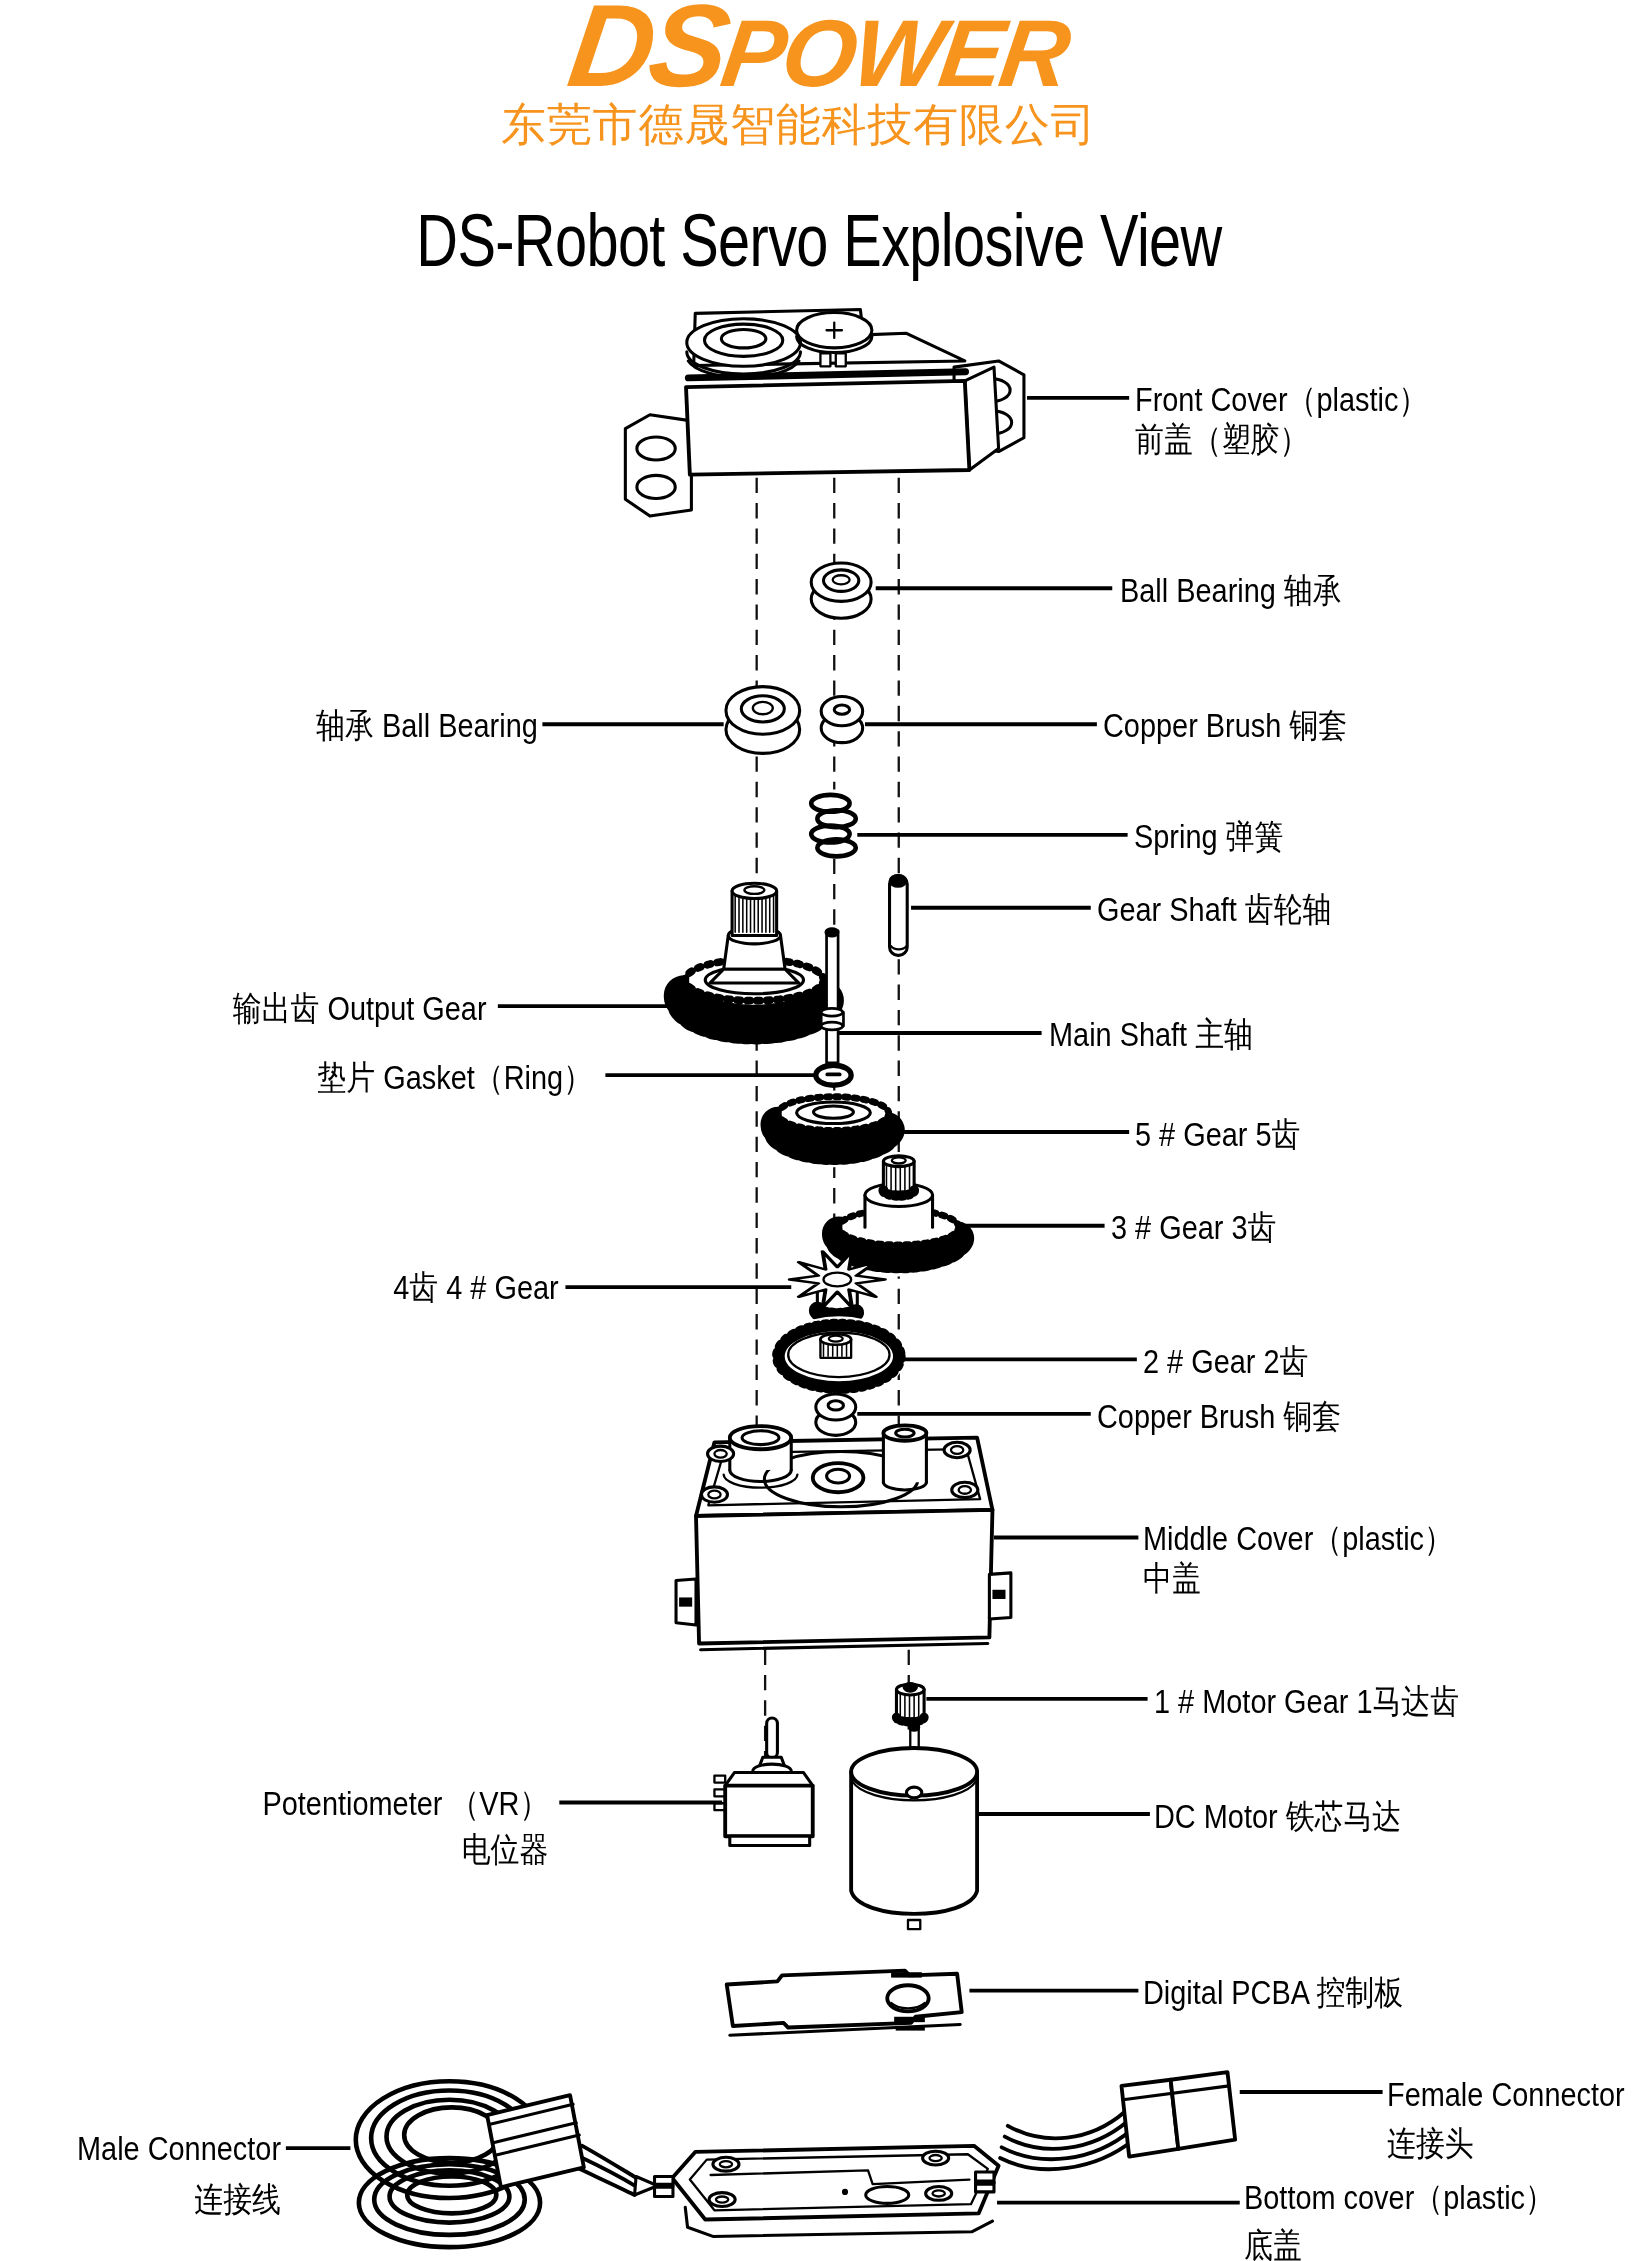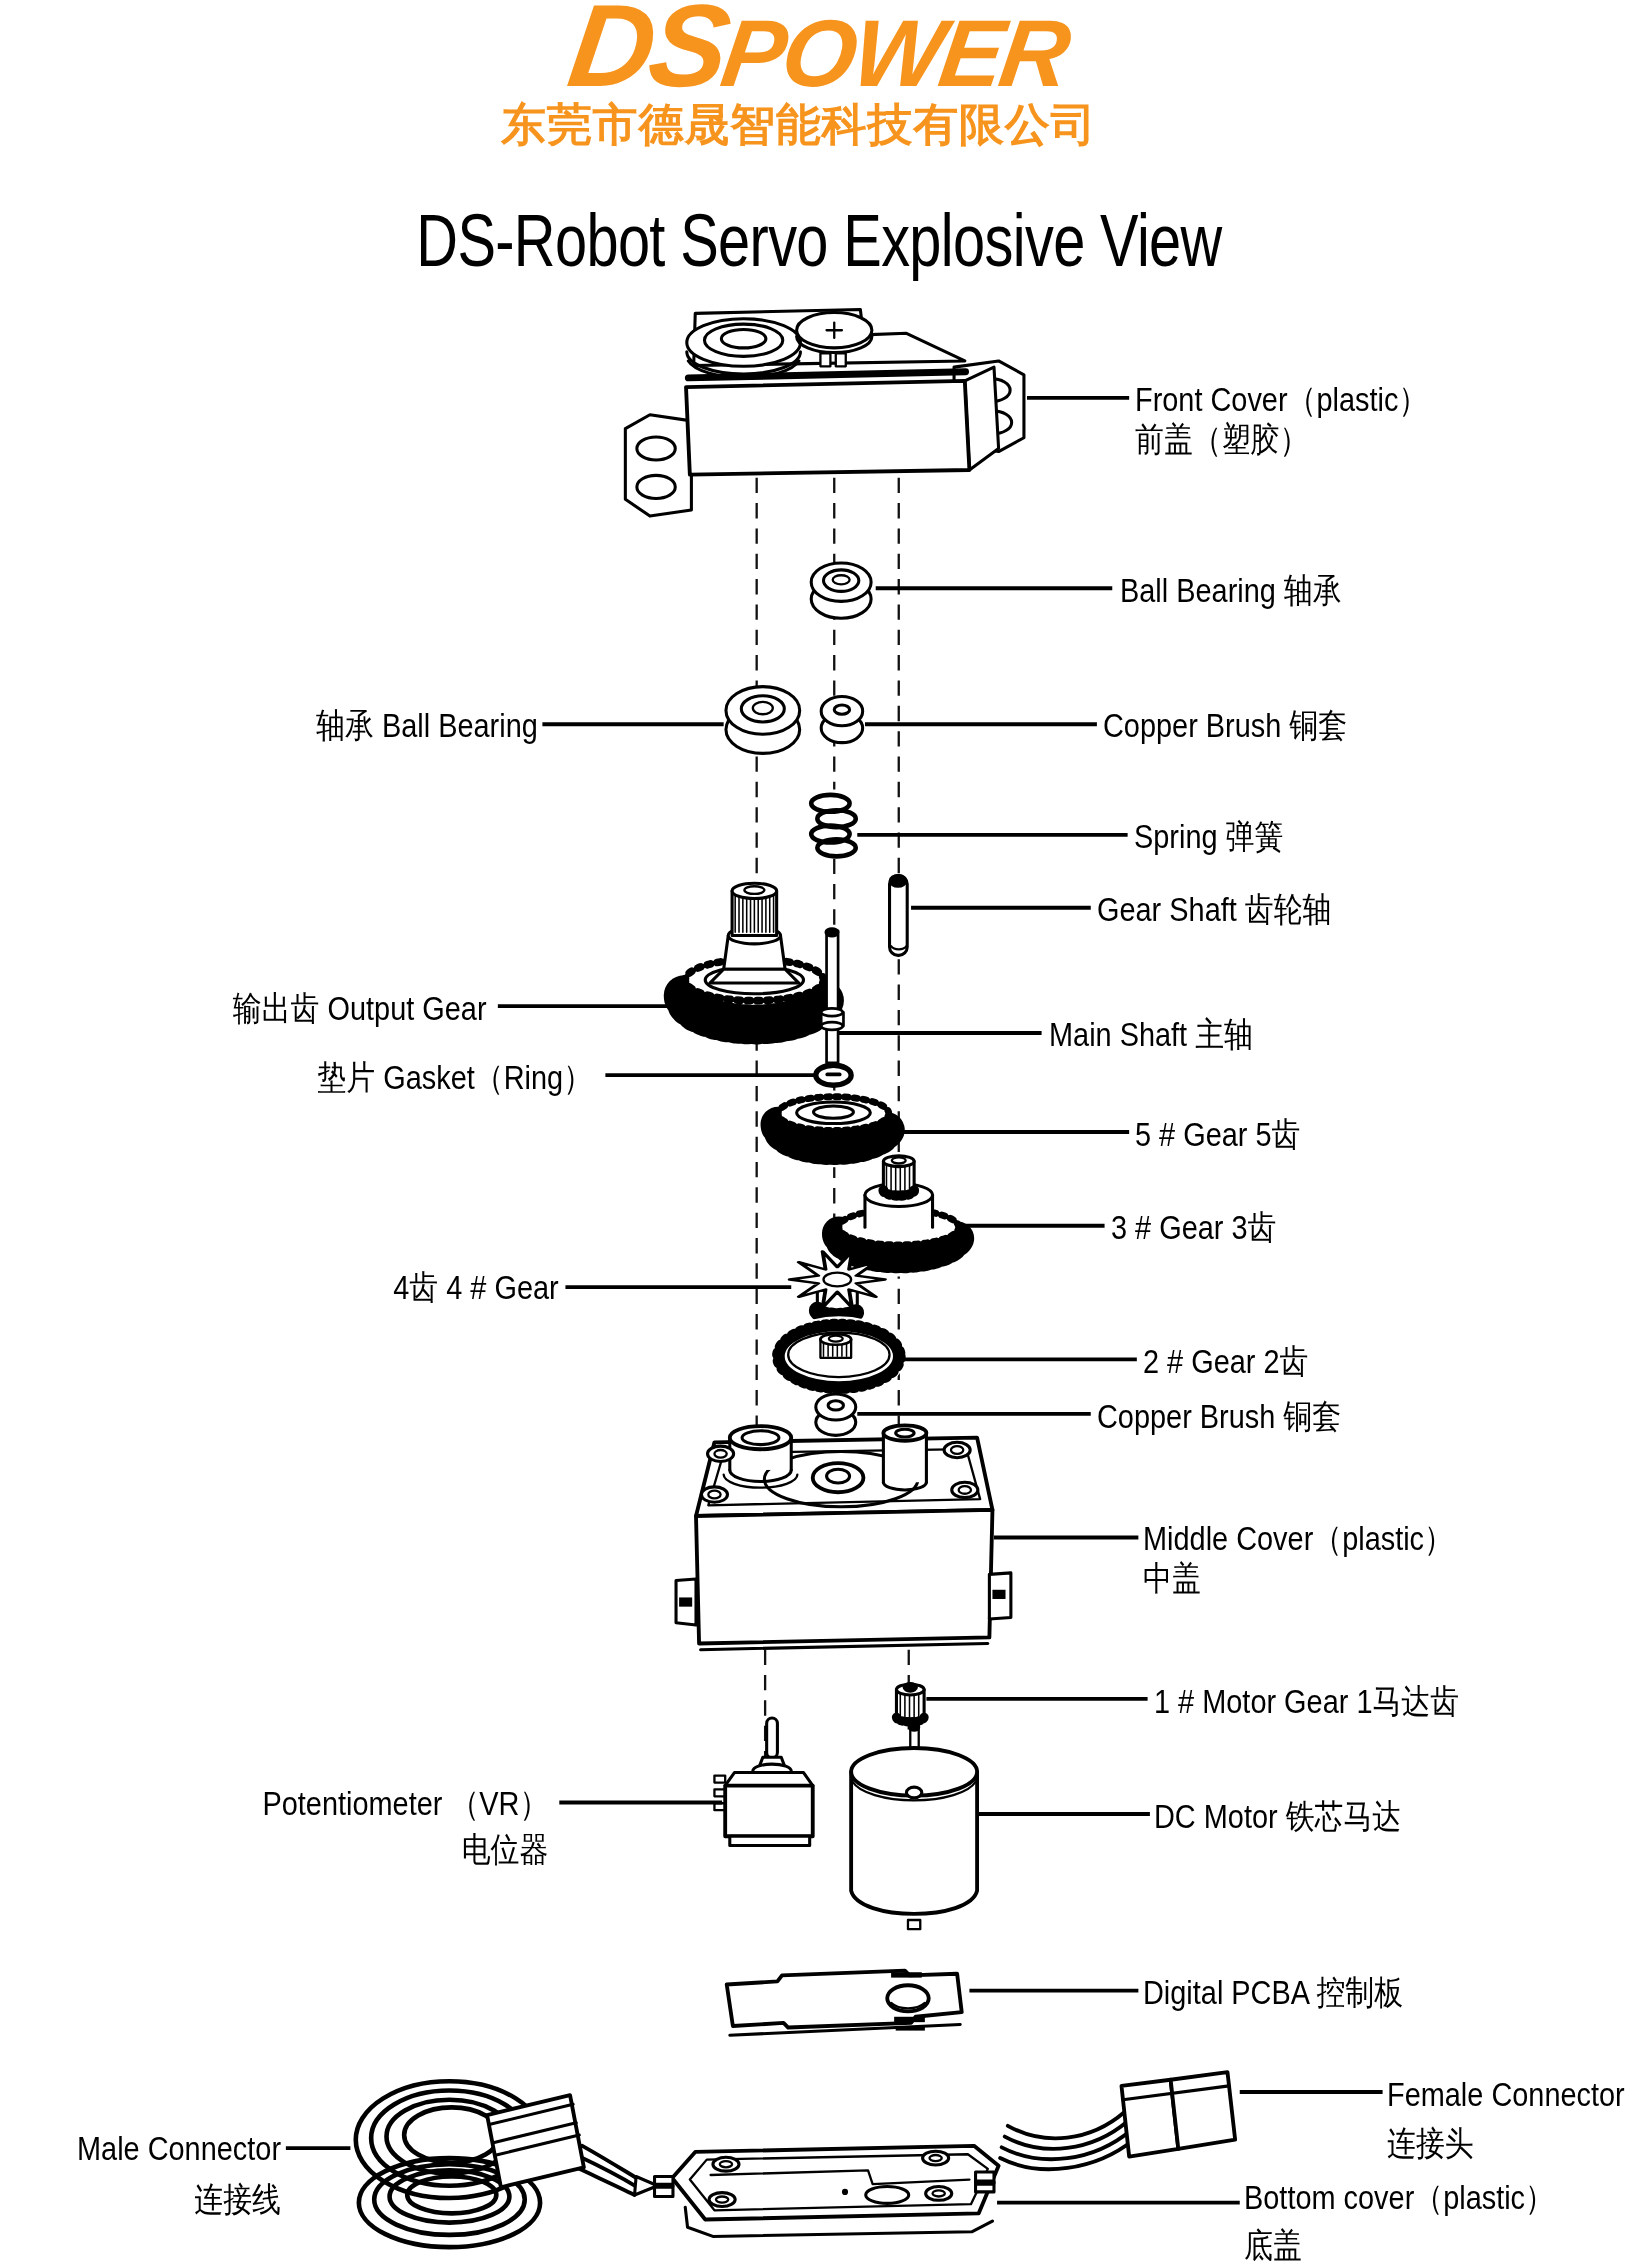--- a/index.html
+++ b/index.html
@@ -3,21 +3,21 @@
 <meta charset="utf-8">
 <style>
   html,body{margin:0;padding:0;background:#ffffff;}
   #canvas{position:relative;width:1637px;height:2261px;background:#ffffff;overflow:hidden;
           font-family:"Liberation Sans",sans-serif;color:#000;}
   
   .logo{position:absolute;top:0px;left:0;width:100%;text-align:center;color:#F7941D;
         font-style:italic;font-weight:bold;white-space:nowrap;transform:skewX(-8deg);}
   .logo .ds{font-size:117px;letter-spacing:-4.6px;line-height:91px;}
   .logo .power{font-size:95px;letter-spacing:-3.1px;line-height:91px;}
-  .company{position:absolute;left:501px;top:95px;font-size:45px;font-weight:bold;
+  .company{position:absolute;left:501px;top:95px;font-size:45px;font-weight:normal;
            color:#F7941D;letter-spacing:0.8px;white-space:nowrap;}
   .title{position:absolute;left:819px;top:198px;font-size:74px;white-space:nowrap;
          transform:translateX(-50%) scaleX(0.78);letter-spacing:-0.8px;}
   
   .lb{position:absolute;font-size:34px;line-height:40px;white-space:nowrap;}
   .lb.r{transform:scaleX(0.85);transform-origin:0 0;}
   .lb.l{transform:scaleX(0.85);transform-origin:100% 0;text-align:right;}
   .lb-front-cover{left:1135px;top:379px}
   .lb-ball-bearing{left:1120px;top:570px}
   .lb-ball-bearing-l{right:1099px;top:705px}

